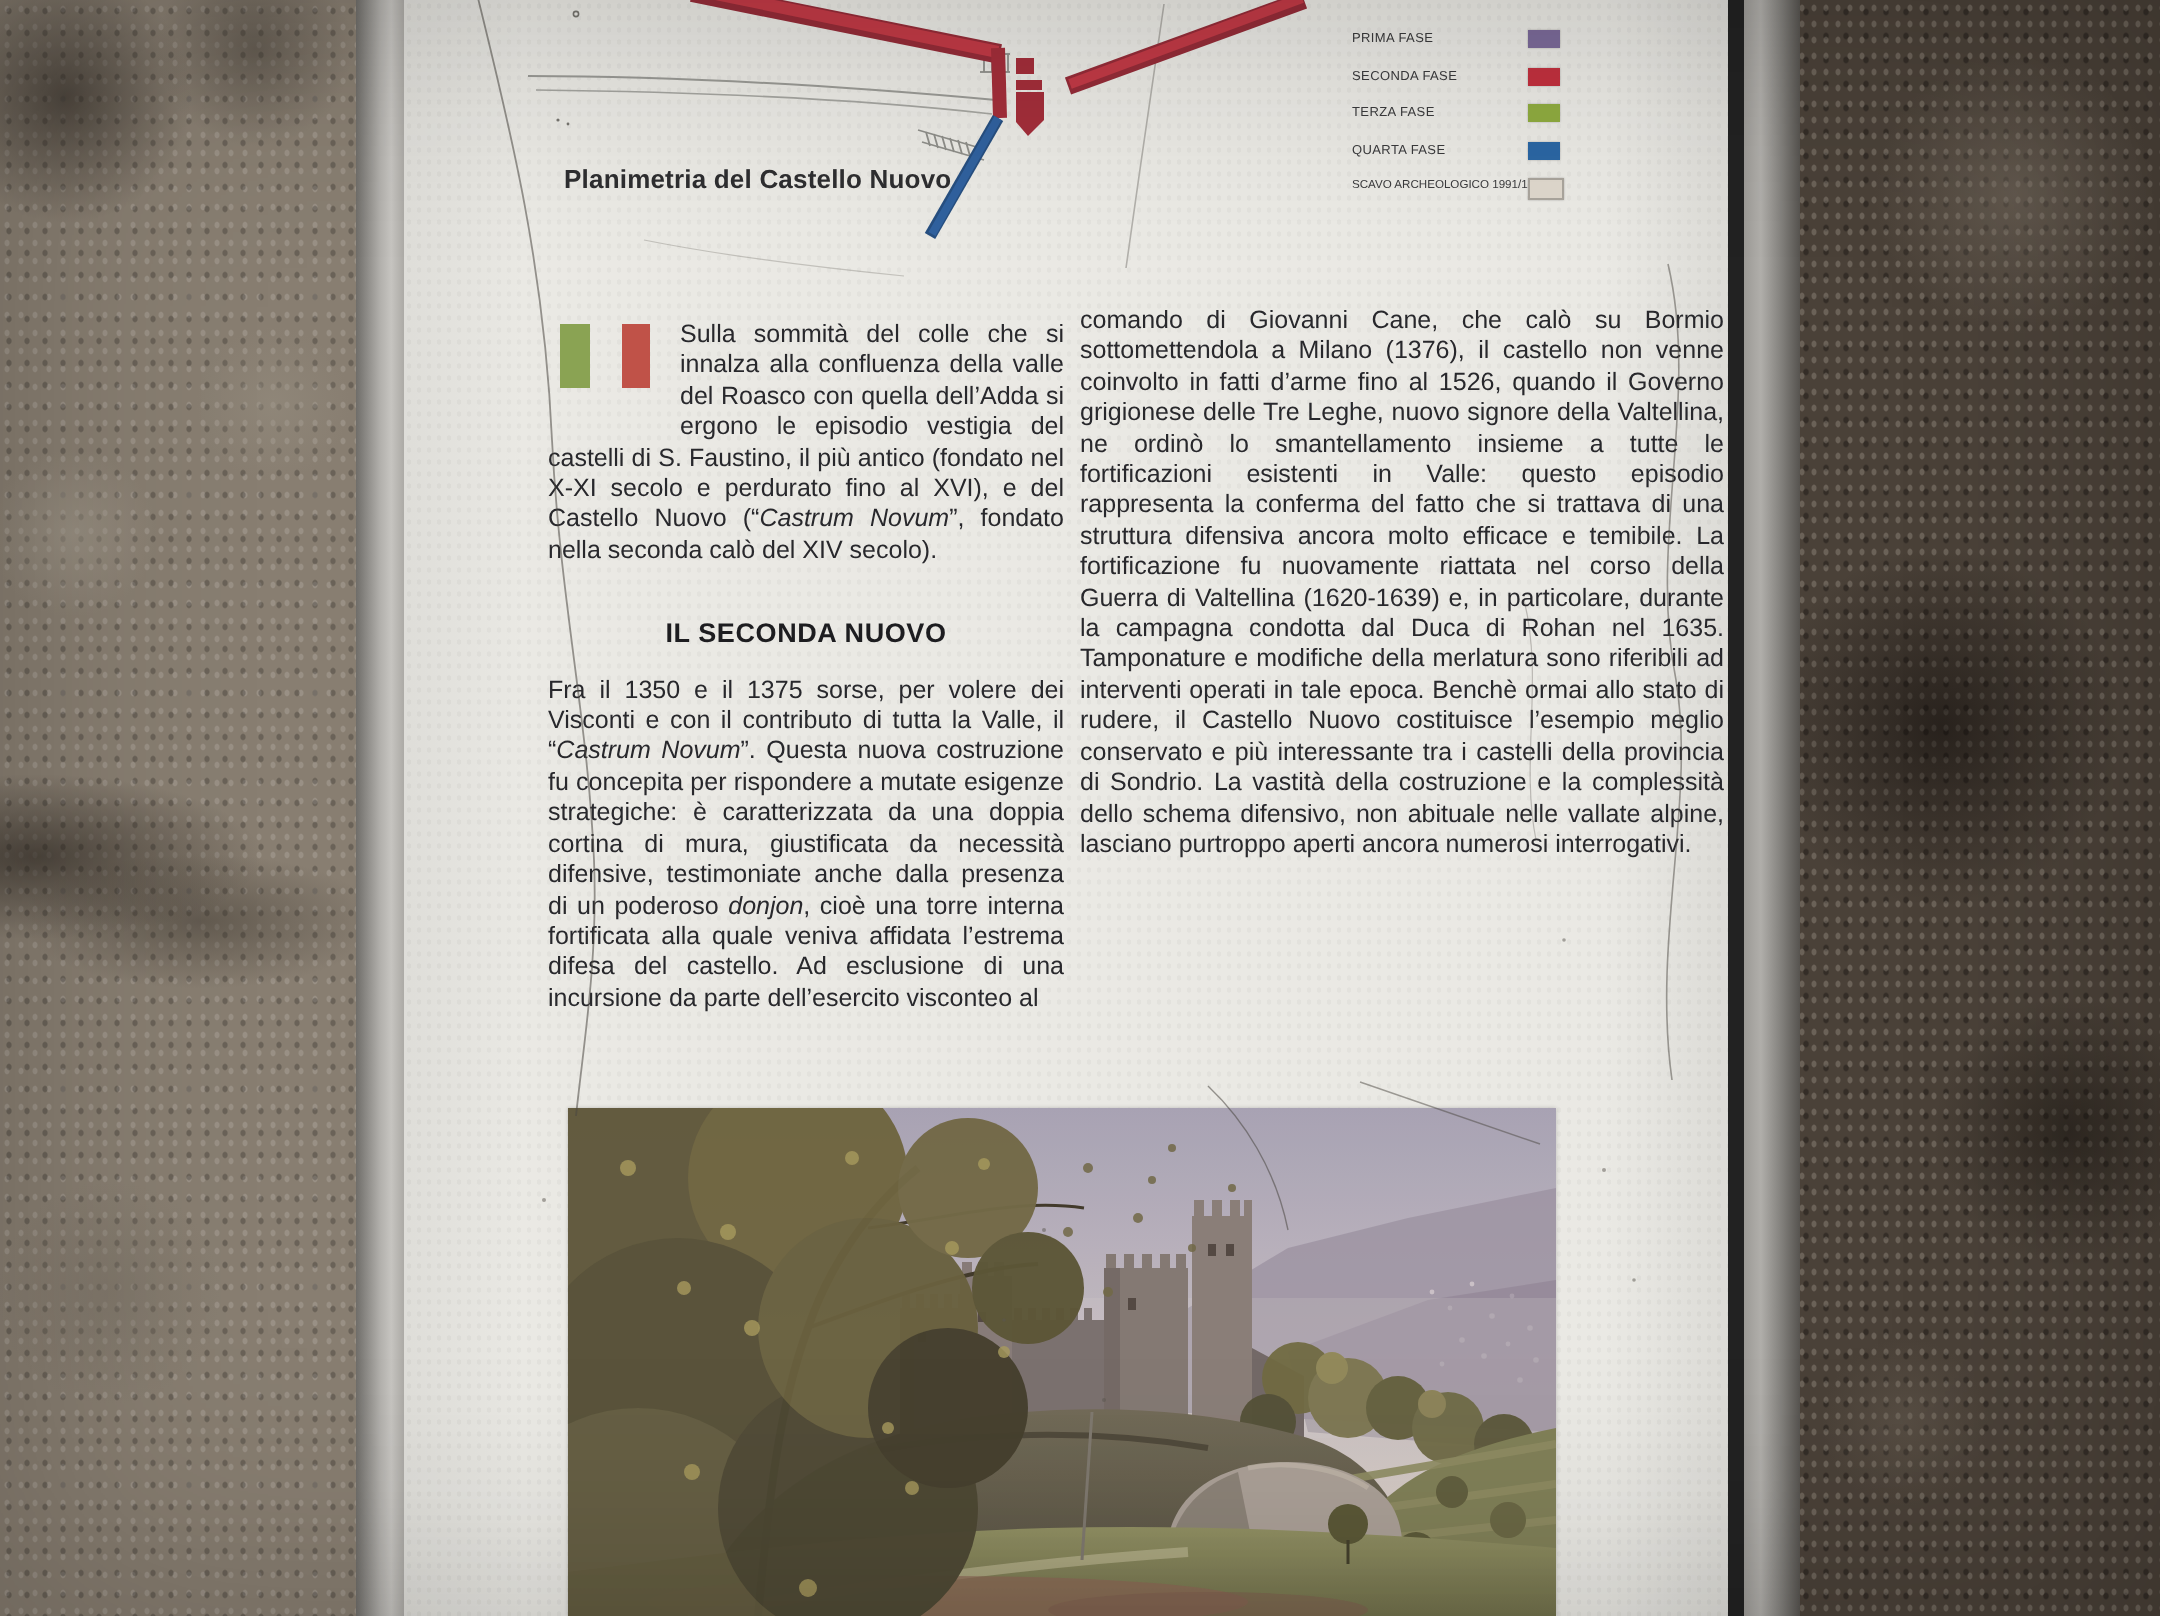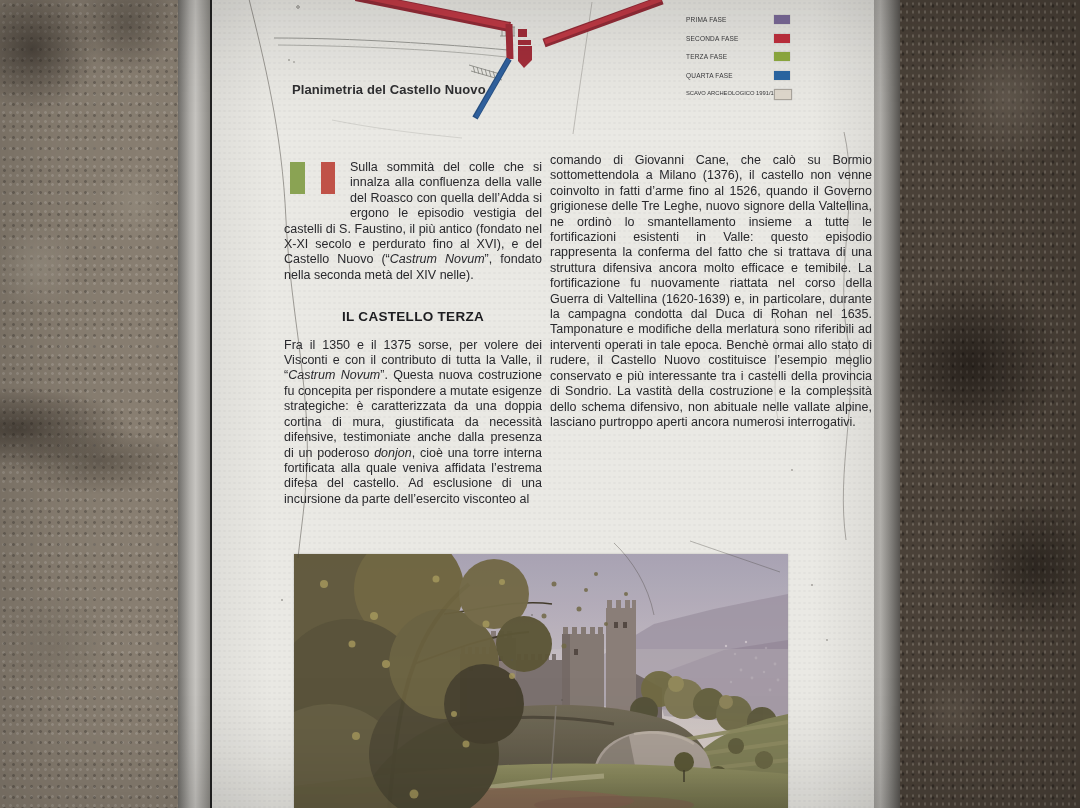--- a/index.html
+++ b/index.html
@@ -29,21 +29,21 @@
       radial-gradient(rgba(220,212,198,.22) 1px, transparent 1.5px),
       radial-gradient(rgba(0,0,0,.3) 1px, transparent 1.7px);
     background-size:auto,auto,auto,auto,6px 8px,10px 12px;}
 
   
   .frame{position:absolute;top:0;bottom:0;}
   .frame-left{left:178px;width:32px;
     background:linear-gradient(90deg,#6f6d69,#b2b0ac 38%,#c6c4c0 55%,#8b8984);}
   .frame-right{left:872px;width:28px;
     background:linear-gradient(90deg,#9c9a96,#b0aeaa 30%,#7e7c78 70%,#56534f);}
-  .panel{position:absolute;left:212px;top:0;width:662px;height:808px;
+  .panel{position:absolute;left:202px;top:0;width:662px;height:808px;
     background-color:#eae9e4;
     background-image:
       linear-gradient(90deg, rgba(0,0,0,.05), rgba(255,255,255,0) 60px, rgba(255,255,255,0) 600px, rgba(0,0,0,.06)),
       radial-gradient(rgba(0,0,0,.03) 1px, transparent 1.2px);
     background-size:auto,5px 6px;}
 
   .layer{position:absolute;left:0;top:0;}
 
   
   .map-caption{position:absolute;left:80px;top:82px;font-size:13px;color:#2e2e30;
@@ -157,23 +157,23 @@
           <span class="legend-label">SCAVO ARCHEOLOGICO 1991/1997</span>
           <span class="legend-swatch" style="background: rgb(222, 215, 204); border: 1px solid rgb(169, 164, 156);"></span>
         </div>
       </div>
 
     <div class="col col-left">
       <p>
         <span class="flag">
           <span class="flag-bar flag-green" style="background: rgb(138, 163, 83);"></span>
           <span class="flag-bar flag-red" style="background: rgb(192, 82, 72);"></span>
-        </span><span><span>Sulla sommità del colle che si innalza alla confluenza della valle del Roasco con quella dell’Adda si ergono le episodio vestigia del castelli di S. Faustino, il più antico (fondato nel X-XI secolo e perdurato fino al XVI), e del Castello Nuovo (“</span><span class="it">Castrum Novum</span><span>”, fondato nella seconda metà del XIV nelle).</span></span>
+        </span><span><span>Sulla sommità del colle che si innalza alla confluenza della valle del Roasco con quella dell’Adda si ergono le episodio vestigia del castelli di S. Faustino, il più antico (fondato nel X-XI secolo e perdurato fino al XVI), e del Castello Nuovo (“</span><span class="it">Castrum Novum</span><span>”, fondato nella seconda calò del XIV secolo).</span></span>
       </p>
-      <div class="heading">IL CASTELLO TERZA</div>
+      <div class="heading">IL SECONDA NUOVO</div>
       <p><span>Fra il 1350 e il 1375 sorse, per volere dei Visconti e con il contributo di tutta la Valle, il “</span><span class="it">Castrum Novum</span><span>”. Questa nuova costruzione fu concepita per rispondere a mutate esigenze strategiche: è caratterizzata da una doppia cortina di mura, giustificata da necessità difensive, testimoniate anche dalla presenza di un poderoso </span><span class="it">donjon</span><span>, cioè una torre interna fortificata alla quale veniva affidata l’estrema difesa del castello. Ad esclusione di una incursione da parte dell’esercito visconteo al</span></p>
     </div>
 
     <div class="col col-right">
       <p><span>comando di Giovanni Cane, che calò su Bormio sottomettendola a Milano (1376), il castello non venne coinvolto in fatti d’arme fino al 1526, quando il Governo grigionese delle Tre Leghe, nuovo signore della Valtellina, ne ordinò lo smantellamento insieme a tutte le fortificazioni esistenti in Valle: questo episodio rappresenta la conferma del fatto che si trattava di una struttura difensiva ancora molto efficace e temibile. La fortificazione fu nuovamente riattata nel corso della Guerra di Valtellina (1620-1639) e, in particolare, durante la campagna condotta dal Duca di Rohan nel 1635. Tamponature e modifiche della merlatura sono riferibili ad interventi operati in tale epoca. Benchè ormai allo stato di rudere, il Castello Nuovo costituisce l’esempio meglio conservato e più interessante tra i castelli della provincia di Sondrio. La vastità della costruzione e la complessità dello schema difensivo, non abituale nelle vallate alpine, lasciano purtroppo aperti ancora numerosi interrogativi.</span></p>
     </div>
 
     <div class="photo">
       <svg width="494" height="254" viewBox="0 0 494 254" preserveAspectRatio="none">
         <defs>

